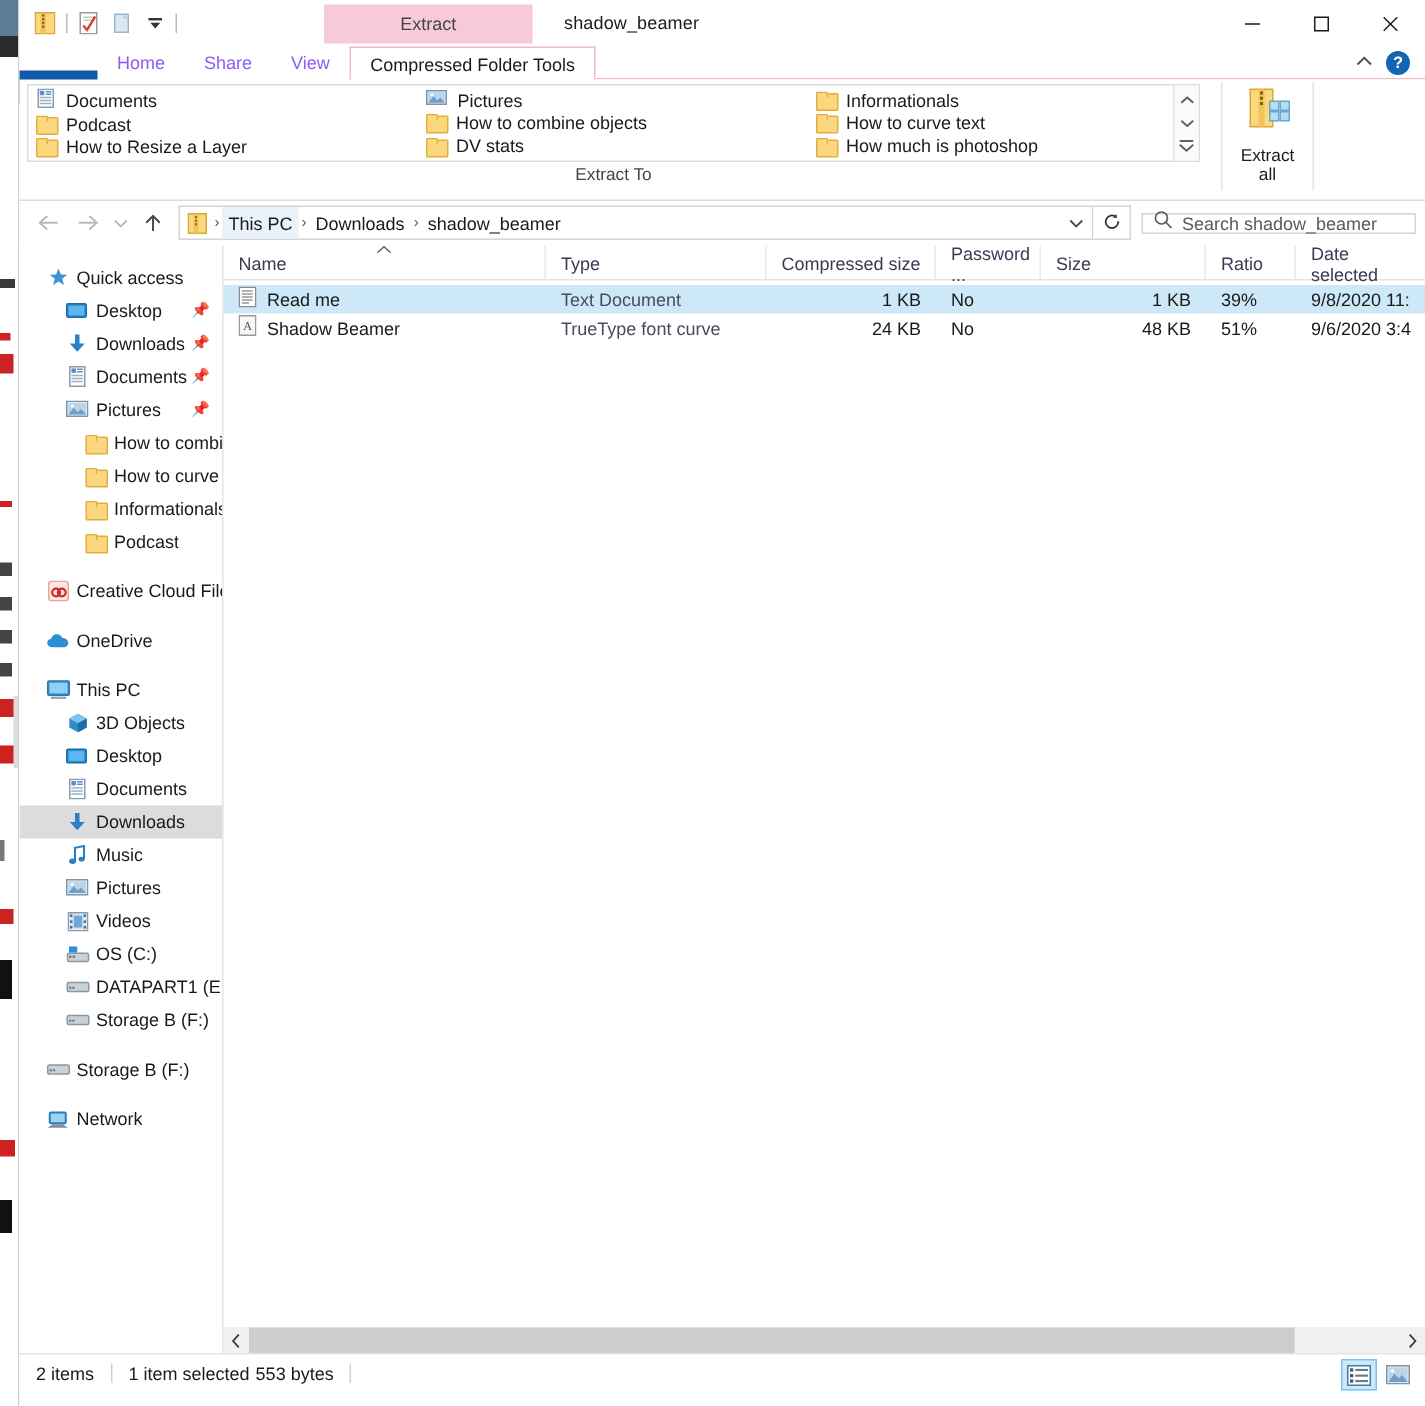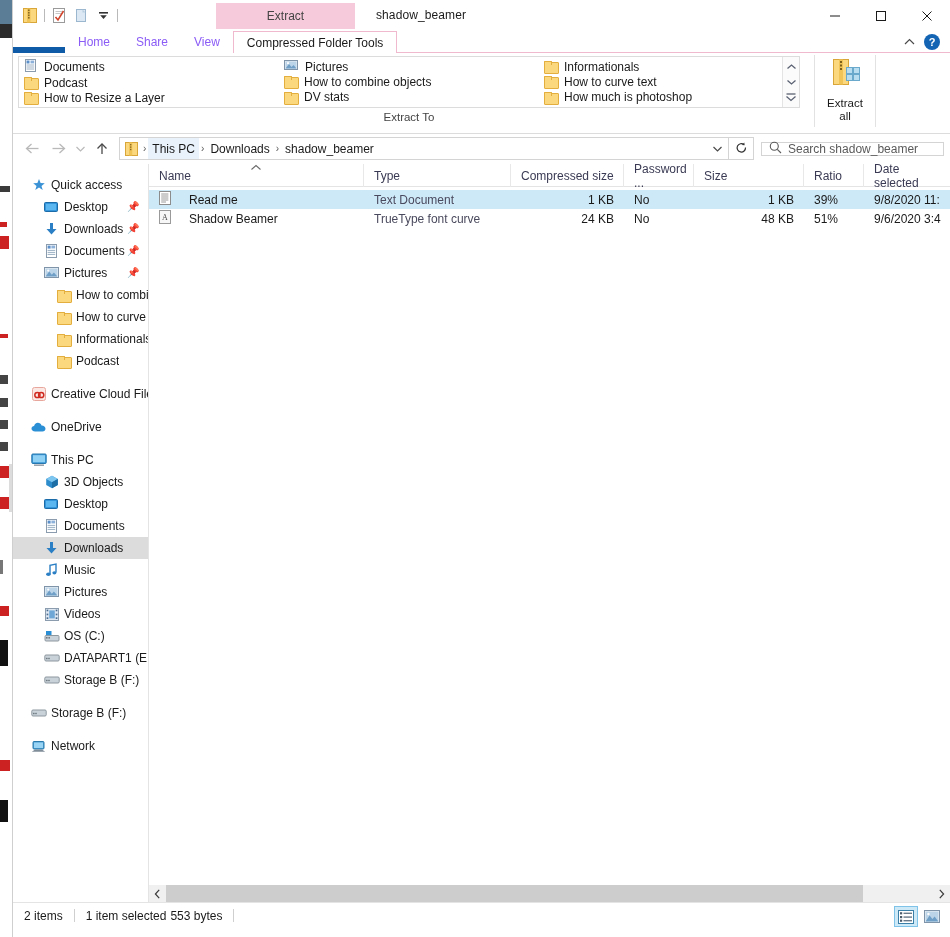--- a/index.html
+++ b/index.html
@@ -319,21 +319,21 @@
     color: #6b6b6b; font-size: 10px;
   }
   .row {
     height: 19px;
     display: flex; align-items: center;
     font-size: 12px; color: #1a1a1a;
     position: relative;
   }
   .row.selected { background: #cde8f7; }
   .cell { display: flex; align-items: center; height: 19px; overflow: hidden; white-space: nowrap; }
-  .cell.name { padding-left: 10px; gap: 18px; }
+  .cell.name { padding-left: 10px; gap: 7px; }
   .cell.pad { padding-left: 10px; }
   .cell.num { justify-content: flex-end; padding-right: 10px; }
   .cell.type { color: #4a4a5e; }
 
   
   .hscroll {
     position: absolute;
     left: 0; right: 0; bottom: 0;
     height: 17px;
     background: #f0f0f0;

